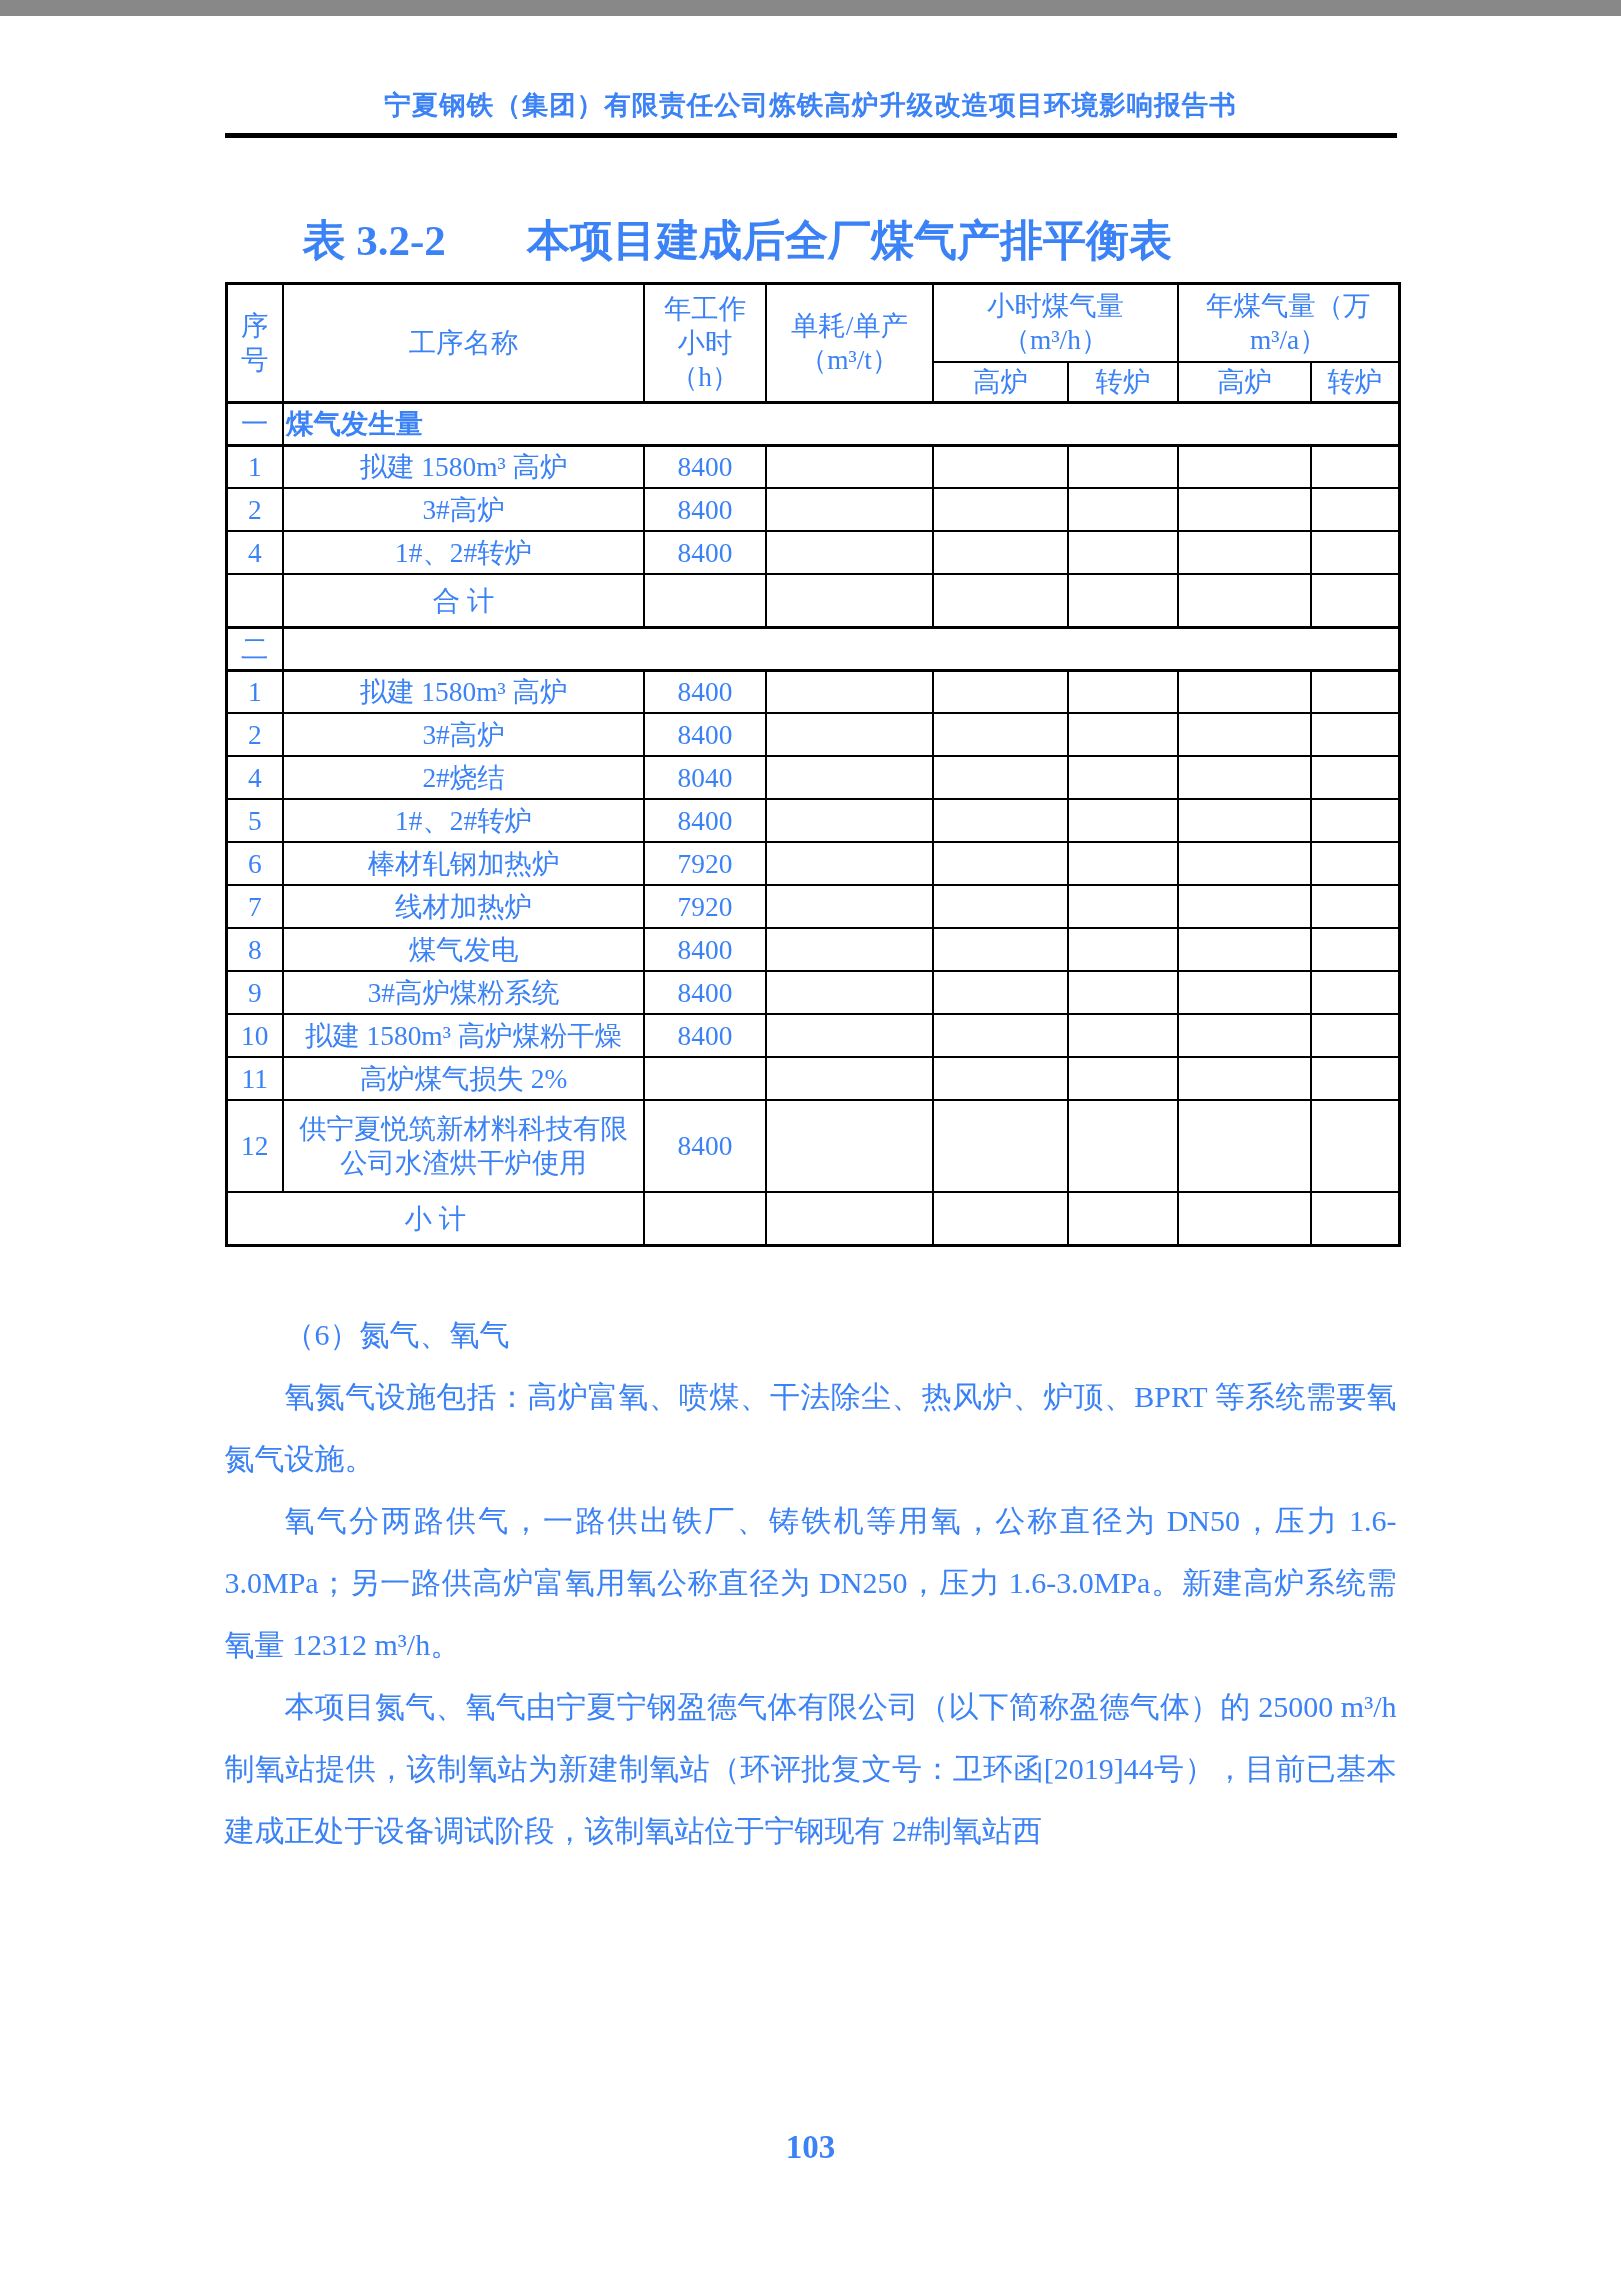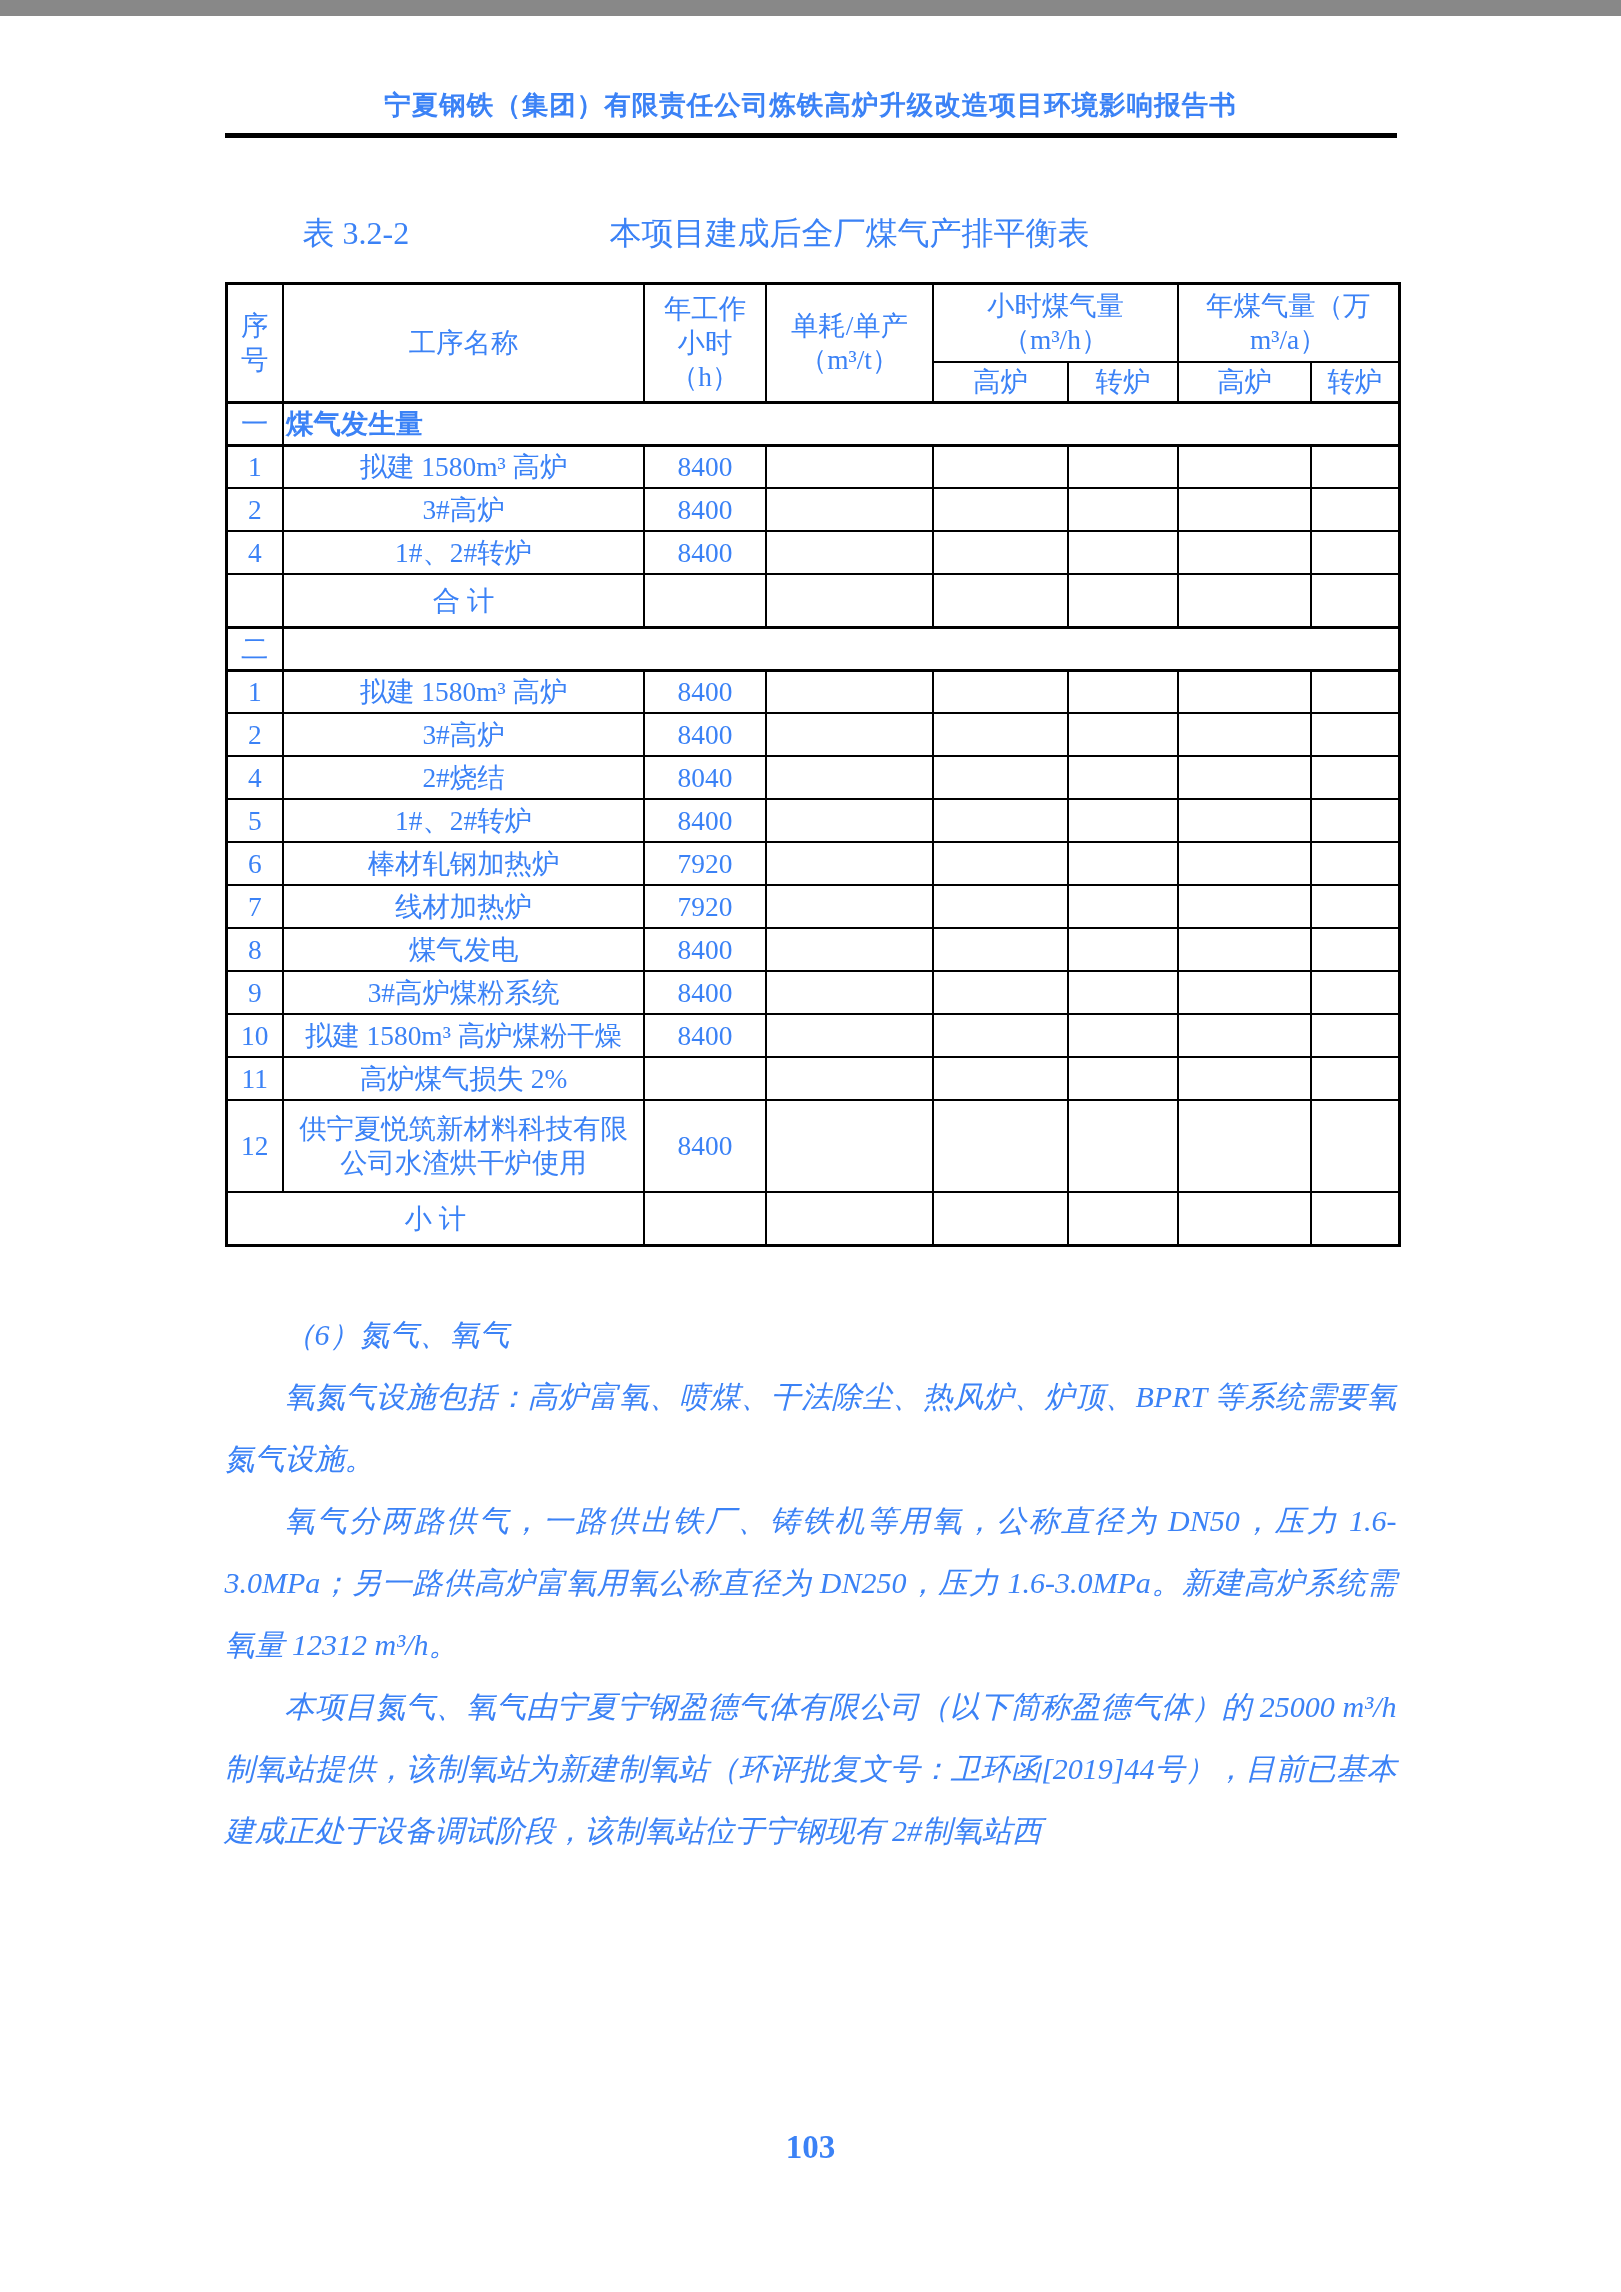--- a/index.html
+++ b/index.html
@@ -20,22 +20,22 @@
     font-weight:bold;
     font-size:26.5px;
     letter-spacing:1px;
   }
   .header-rule { margin:9.8px auto 0; width:1172px; height:4.9px; background:#000; }
 
   .caption {
     position:relative;
     margin-top:74px;
     height:45px;
-    font-size:32px;
-    font-weight:normal;
+    font-size:43px;
+    font-weight:bold;
     text-align:center;
   }
   .caption-label { position:absolute; left:78px; top:0; }
   .caption-title { position:relative; left:39px; }
 
   table.gas-table {
     border-collapse:collapse;
     table-layout:fixed;
     width:1172px;
     margin-top:25.5px;
@@ -61,21 +61,21 @@
   .gas-table .thick-b td { border-bottom-width:3.9px; }
   .gas-table .ta-l { text-align:left; padding-left:2px; }
   .gas-table .bold { font-weight:bold; }
 
   .body-text {
     margin-top:57px;
     font-size:30px;
     line-height:62px;
     text-align:justify;
   }
-  .body-text p { margin:0; text-indent:2em;font-style:italic; }
+  .body-text p { margin:0; text-indent:2em; }
 
   .page-number {
     position:absolute;
     left:0; right:0; top:2113px;
     text-align:center;
     font-weight:bold;
     font-size:33px;
   }
 </style>
 </head>

